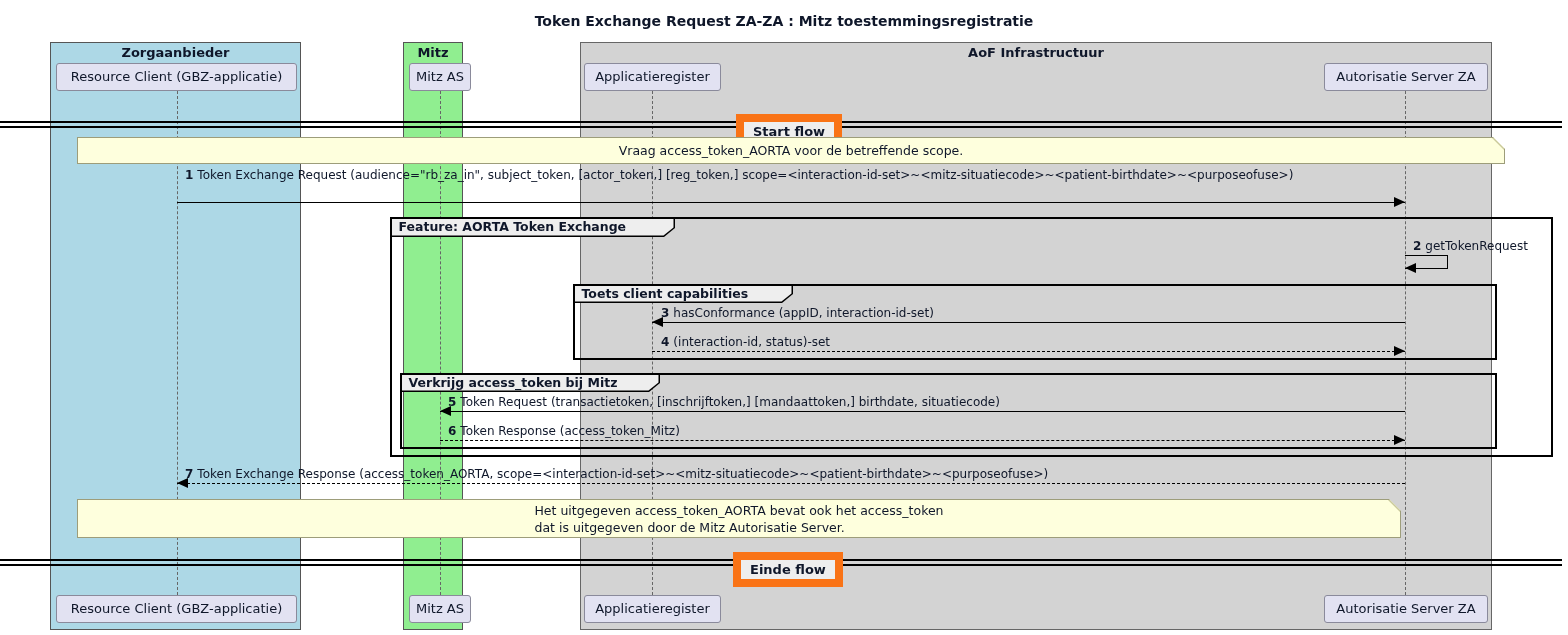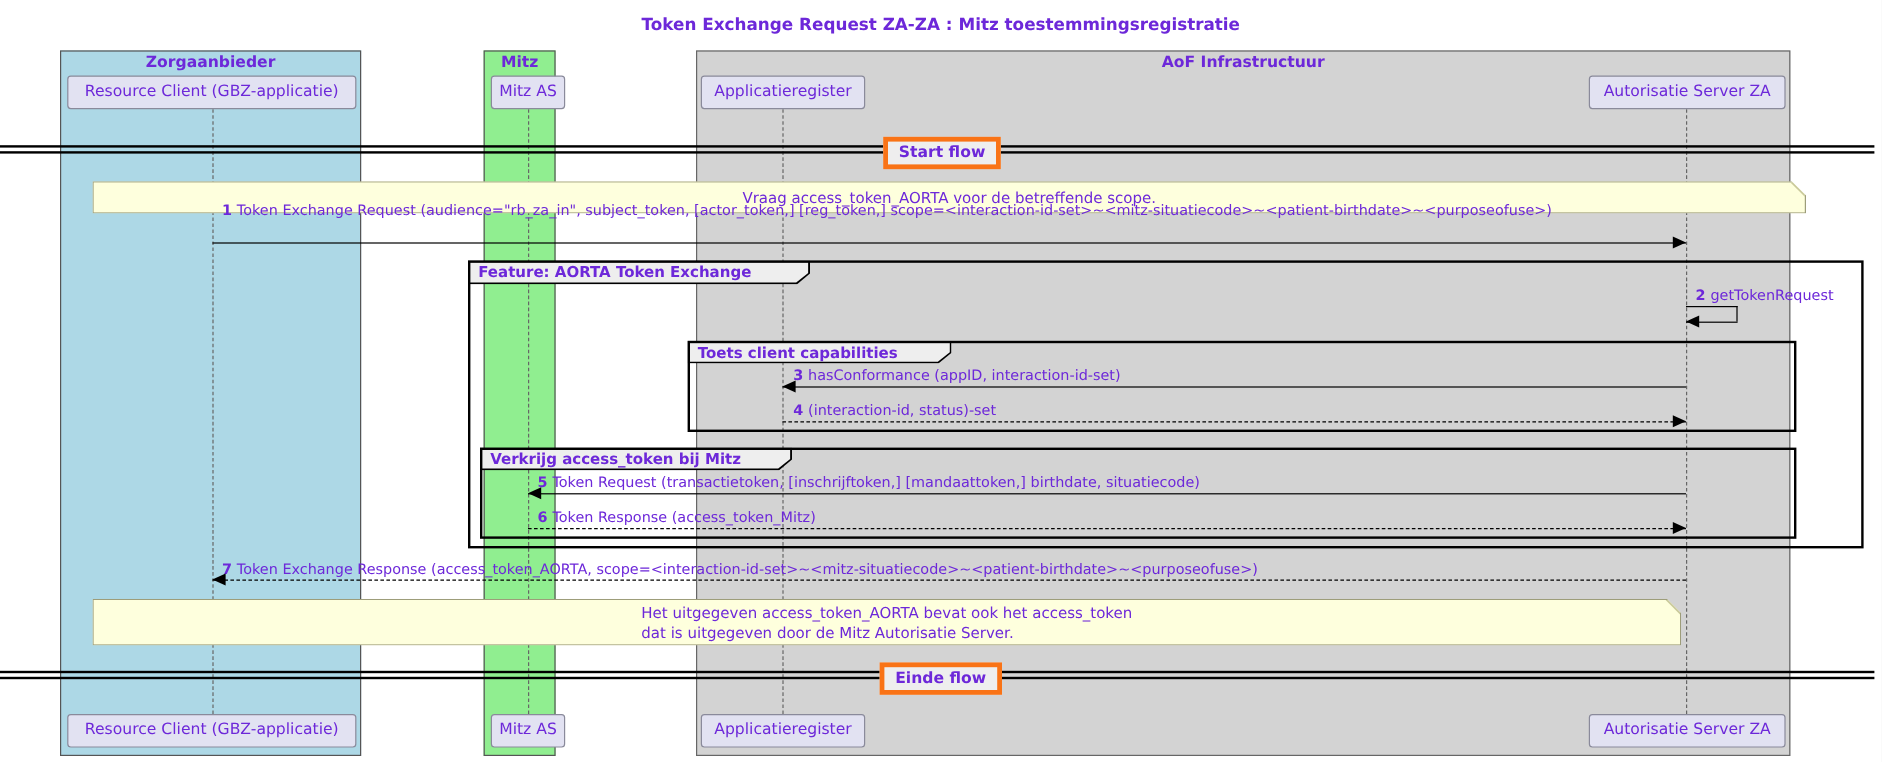--- a/index.html
+++ b/index.html
@@ -1,37 +1,37 @@
 <!DOCTYPE html>
 <html><head>
 <meta charset="utf-8">
 <style>
   html,body { margin:0; padding:0; background:#fff; }
   * { box-sizing:border-box; }
   .canvas { position:relative; width:1568px; height:635px; background:#fff;
-            font-family:"DejaVu Sans","Liberation Sans",sans-serif; color:#6d28d9; overflow:hidden; }
+            font-family:"DejaVu Sans","Liberation Sans",sans-serif; color:#0f172a; overflow:hidden; }
 
   .title { position:absolute; left:0; top:13px; width:100%; text-align:center;
            font-weight:bold; font-size:14px; }
 
   .frame { position:absolute; top:42px; height:588px; border:1px solid #555; }
   .frame-zorg { left:50px;  width:251px; background:#ADD8E6;padding-left:24px; }
   .frame-mitz { left:403px; width:60px;  background:#90EE90; }
   .frame-aof  { left:580px; width:912px; background:#D3D3D3; border-color:#666; }
   .frame-label { position:absolute; top:2px; left:0; width:100%; text-align:center;
                  font-weight:bold; font-size:13px; }
 
   .lifeline { position:absolute; top:91px; height:504px; width:0; border-left:1px dashed #666; }
 
   .pbox { position:absolute; height:28px; background:#E2E2F2; border:1px solid #8a8a9b;
           border-radius:3px; text-align:center; line-height:26px; font-size:13px; }
 
   .divline { position:absolute; left:0; width:1562px; height:7px;
              border-top:2px solid #000; border-bottom:2px solid #000; }
-  .divlabel { position:absolute; background:#EEE; border:4px solid #f97316; font-weight:bold;
+  .divlabel { position:absolute; background:#EEE; border:8px solid #f97316; font-weight:bold;
               font-size:13px; padding:1px 9px; line-height:17px; white-space:nowrap; }
 
   .note { position:absolute; background:#FEFFDD; border:1px solid #9d9d7a; font-size:12.5px;
           clip-path: polygon(0 0, calc(100% - 12px) 0, 100% 12px, 100% 100%, 0 100%); }
   .note-fold { position:absolute; top:0; right:0; width:0; height:0;
                border-style:solid; border-width:0 12px 12px 0;
                border-color:transparent #c9c99b transparent transparent; }
   .note-center { text-align:center; }
   .note-block { display:inline-block; text-align:left; line-height:17px; margin-top:2px; }
 
@@ -91,21 +91,21 @@
   <div class="gtab" style="left:400px; top:373px; width:260px; height:19px;">
     <div class="gtab-inner">Verkrijg access_token bij Mitz</div>
   </div>
 
   <div class="divline" style="top:121px;"></div>
   <div class="divlabel" style="left:736px; top:114px;">Start flow</div>
 
   <div class="divline" style="top:559px;"></div>
   <div class="divlabel" style="left:733px; top:552px;">Einde flow</div>
 
-  <div class="note note-center" style="left:77px; top:151px; width:1428px; height:27px; line-height:25px;">
+  <div class="note note-center" style="left:77px; top:137px; width:1428px; height:27px; line-height:25px;">
     <span>Vraag access_token_AORTA voor de betreffende scope.</span>
     <span class="note-fold"></span>
   </div>
 
   <div class="note note-center" style="left:77px; top:499px; width:1324px; height:39px;">
     <span class="note-block">
       <span>Het uitgegeven access_token_AORTA bevat ook het access_token</span><br>
       <span>dat is uitgegeven door de Mitz Autorisatie Server.</span>
     </span>
     <span class="note-fold"></span>

